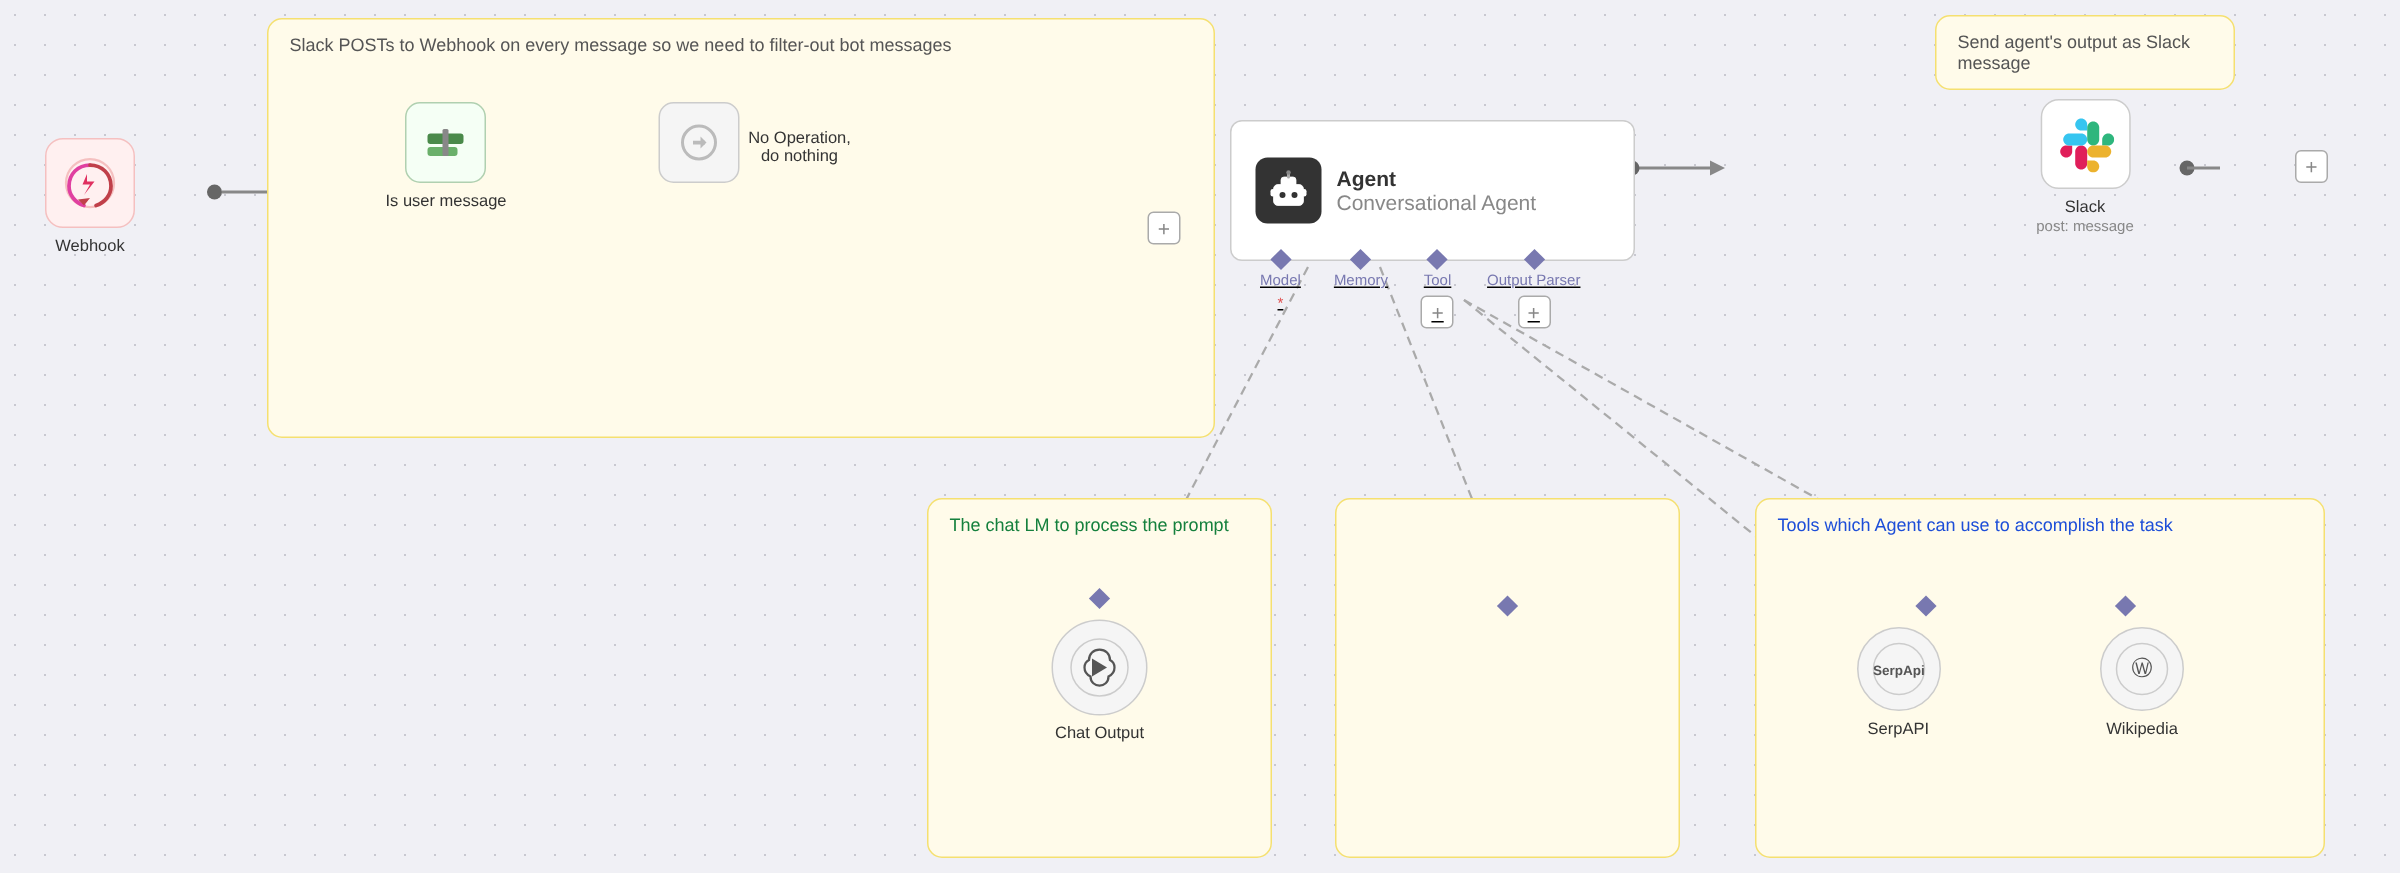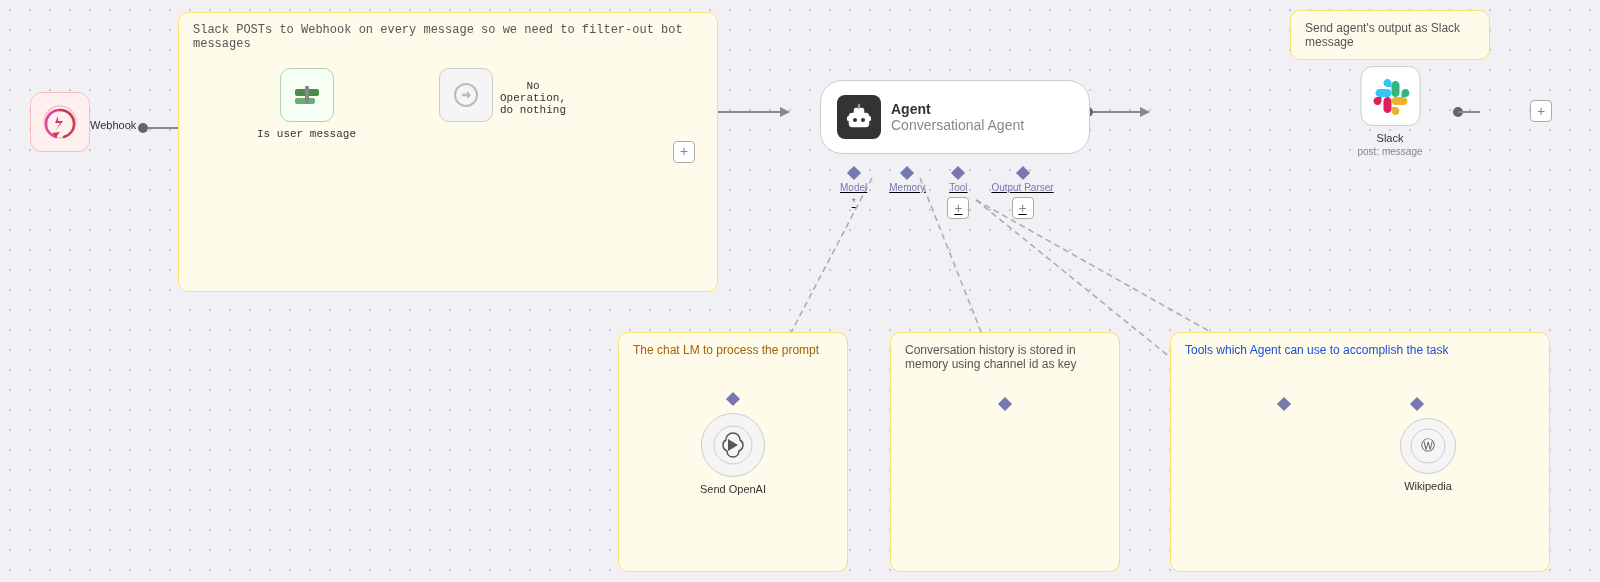--- a/index.html
+++ b/index.html
@@ -135,22 +135,22 @@
       justify-content: center;
       font-size: 14px;
       color: #888;
       cursor: pointer;
     }
 
     .agent-node {
       position: absolute;
       background: #fff;
       border: 1.5px solid #ccc;
-      border-radius: 22px;
-      padding: 14px 16px;
+      border-radius: 8px;
+      padding: 24px 16px;
       display: flex;
       align-items: center;
       gap: 10px;
     }
 
     .agent-info {
       display: flex;
       flex-direction: column;
     }
 
@@ -208,21 +208,21 @@
 
     <line x1="920" y1="178" x2="1020" y2="430" stroke="#aaa" stroke-width="1.5" stroke-dasharray="6,4"></line>
 
     <line x1="976" y1="200" x2="1260" y2="430" stroke="#aaa" stroke-width="1.5" stroke-dasharray="6,4"></line>
 
     <line x1="976" y1="200" x2="1385" y2="430" stroke="#aaa" stroke-width="1.5" stroke-dasharray="6,4"></line>
 
     <line x1="752" y1="396" x2="752" y2="428" stroke="#aaa" stroke-width="1.5" stroke-dasharray="6,4"></line>
   </svg>
 
-  <div class="annotation-box" style="left:178px; top:12px; width:540px; height:280px;font-family:Liberation Mono, monospace;">
+  <div class="annotation-box" style="left:178px; top:12px; width:632px; height:280px;">
     <span style="font-size:12px; color:#555; font-weight:500;">Slack POSTs to Webhook on every message so we need to filter-out bot messages</span>
 
     
     <div style="position:absolute; left:78px; top:55px; display:flex; flex-direction:column; align-items:center;">
       <div class="icon-wrap filter" style="width:54px;height:54px;">
 
         <svg width="32" height="32" viewBox="0 0 32 32">
           <rect x="4" y="10" width="24" height="7" rx="2" fill="#4a8a4a"></rect>
           <rect x="4" y="19" width="20" height="6" rx="2" fill="#6ab06a"></rect>
           <rect x="14" y="7" width="4" height="18" fill="#888" rx="1"></rect>
@@ -240,21 +240,21 @@
           <polygon points="15,10 19,14 15,18" fill="#bbb"></polygon>
         </svg>
       </div>
       <div class="node-label" style="max-width:80px;">No Operation, do nothing</div>
     </div>
 
     
     <div class="plus-btn" style="position:absolute; right:22px; top:50%; transform:translateY(-50%);">+</div>
   </div>
 
-  <div style="position:absolute; left:30px; top:92px; display:flex; align-items:center;">
+  <div style="position:absolute; left:30px; top:92px; display:flex; flex-direction:column; align-items:center;">
     <div class="icon-wrap webhook" style="width:60px;height:60px; border-radius:12px;">
 
       <svg width="36" height="36" viewBox="0 0 36 36">
 
         <circle cx="18" cy="18" r="16" fill="#fff0f0" stroke="#f5c0c0" stroke-width="1.5"></circle>
 
         <path d="M18 6 C10 6 4 12 4 20 C4 26 8 31 14 33" stroke="#e040a0" stroke-width="2.5" fill="none" stroke-linecap="round"></path>
         <path d="M18 6 C26 6 32 12 32 20 C32 26 28 31 22 33" stroke="#c0404a" stroke-width="2.5" fill="none" stroke-linecap="round"></path>
         <polygon points="14,33 10,29 18,28" fill="#c0404a"></polygon>
 
@@ -327,57 +327,65 @@
         </svg>
       </div>
       <div class="node-label">Slack</div>
       <div class="node-sublabel">post: message</div>
     </div>
   </div>
 
   <div class="plus-btn" style="position:absolute;left:1530px;top:100px;">+</div>
 
   <div class="annotation-box" style="left:618px; top:332px; width:230px; height:240px;">
-    <div style="font-size:12px;color:#a16207;font-weight:500;margin-bottom:30px;">The chat LM to process the prompt</div>
+    <div style="font-size:12px;color:#15803d;font-weight:500;margin-bottom:30px;">The chat LM to process the prompt</div>
 
     <div style="position:absolute;left:50%;top:60px;transform:translateX(-50%);">
       <div class="diamond" style="background:#7878b0;"></div>
     </div>
 
     <div style="position:absolute;left:50%;top:80px;transform:translateX(-50%);display:flex;flex-direction:column;align-items:center;">
       <div class="icon-wrap openai">
         <svg width="40" height="40" viewBox="0 0 40 40">
           <circle cx="20" cy="20" r="19" fill="#f5f5f5" stroke="#ccc"></circle>
           <path d="M20 8 C16 8 13 11 13 15 C11 16 10 18 10 20 C10 23 12 25 14 26 C14 30 17 32 20 32 C23 32 26 30 26 26 C28 25 30 23 30 20 C30 18 29 16 27 15 C27 11 24 8 20 8 Z" fill="none" stroke="#555" stroke-width="1.5"></path>
           <path d="M15 14 L25 20 L15 26 Z" fill="#555"></path>
         </svg>
       </div>
-      <div class="node-label">Send OpenAI</div>
+      <div class="node-label">Chat Output</div>
     </div>
   </div>
 
   <div class="annotation-box" style="left:890px; top:332px; width:230px; height:240px;">
-    <div style="font-size:12px;color:#555;font-weight:500;margin-bottom:30px;">Conversation history is stored in memory using channel id as key</div>
 
     <div style="position:absolute;left:50%;top:65px;transform:translateX(-50%);">
       <div class="diamond" style="background:#7878b0;"></div>
     </div>
 
   </div>
 
   <div class="annotation-box" style="left:1170px; top:332px; width:380px; height:240px;">
     <div style="font-size:12px;color:#1d4ed8;font-weight:500;margin-bottom:30px;">Tools which Agent can use to accomplish the task</div>
 
     <div style="position:absolute;left:30%;top:65px;transform:translateX(-50%);">
       <div class="diamond" style="background:#7878b0;"></div>
     </div>
     <div style="position:absolute;left:65%;top:65px;transform:translateX(-50%);">
       <div class="diamond" style="background:#7878b0;"></div>
     </div>
 
+    <div style="position:absolute;left:25%;top:85px;transform:translateX(-50%);display:flex;flex-direction:column;align-items:center;">
+      <div class="icon-wrap serpapi">
+        <svg width="36" height="36" viewBox="0 0 36 36">
+          <circle cx="18" cy="18" r="17" fill="#f5f5f5" stroke="#ccc"></circle>
+          <text x="18" y="22" text-anchor="middle" font-size="9" font-weight="bold" fill="#555">SerpApi</text>
+        </svg>
+      </div>
+      <div class="node-label">SerpAPI</div>
+    </div>
 
     <div style="position:absolute;left:68%;top:85px;transform:translateX(-50%);display:flex;flex-direction:column;align-items:center;">
       <div class="icon-wrap wiki">
         <svg width="36" height="36" viewBox="0 0 36 36">
           <circle cx="18" cy="18" r="17" fill="#f5f5f5" stroke="#ccc"></circle>
           <text x="18" y="22" text-anchor="middle" font-size="14" fill="#555">Ⓦ</text>
         </svg>
       </div>
       <div class="node-label">Wikipedia</div>
     </div>

